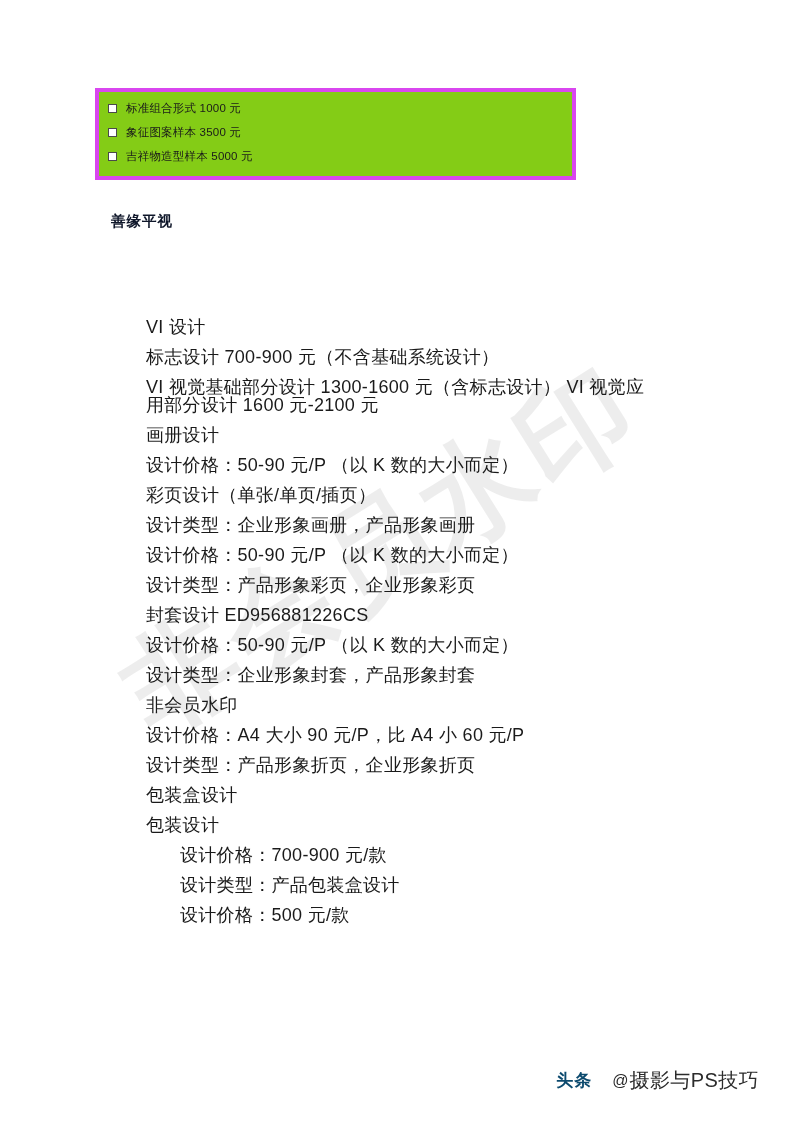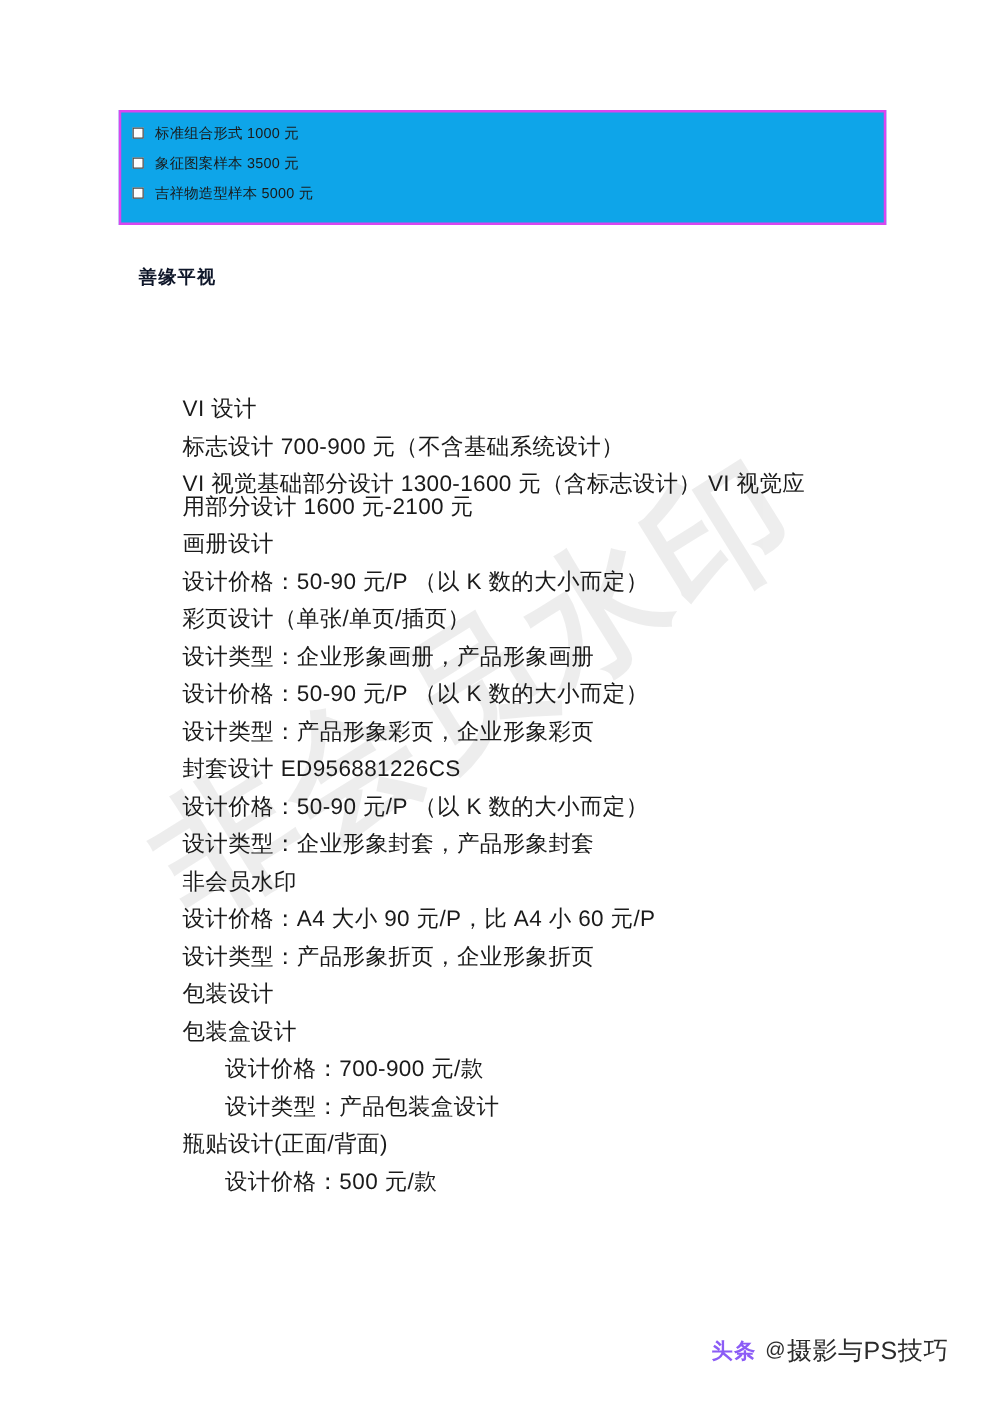--- a/index.html
+++ b/index.html
@@ -45,25 +45,25 @@
     transform: rotate(-32deg);
     white-space: nowrap;
     letter-spacing: 4px;
   }
 
   
   .checkbox-box {
     position: absolute;
     left: 95px;
     top: 88px;
-    width: 614px;
+    width: 481px;
     height: 92px;
-    border: 2px solid #d946ef;
+    border: 4px solid #d946ef;
     box-sizing: border-box;
-    background: #0ea5e9;
+    background: #84cc16;
     z-index: 2;
   }
   .cb-row {
     display: flex;
     align-items: center;
     padding-left: 9px;
     height: 20px;
     margin-top: 4px;
   }
   .cb-row:first-child { margin-top: 6px; }
@@ -121,23 +121,23 @@
     position: absolute;
     right: 34px;
     bottom: 28px;
     display: flex;
     align-items: center;
     z-index: 3;
   }
   .footer-logo {
     font-size: 17px;
     font-weight: 700;
-    color: #8b5cf6;
+    color: #0c4a6e;
     letter-spacing: 1px;
-    margin-right: 7px;
+    margin-right: 20px;
   }
   .footer-at {
     font-size: 16px;
     color: #2b2b2b;
     margin-right: 1px;
   }
   .footer-name {
     font-size: 20px;
     color: #2b2b2b;
     letter-spacing: 0.4px;
@@ -178,25 +178,24 @@
     <div class="line indent1">彩页设计（单张/单页/插页）</div>
     <div class="line indent1">设计类型：企业形象画册，产品形象画册</div>
     <div class="line indent1">设计价格：50-90 元/P （以 K 数的大小而定）</div>
     <div class="line indent1">设计类型：产品形象彩页，企业形象彩页</div>
     <div class="line indent1">封套设计  ED956881226CS</div>
     <div class="line indent1">设计价格：50-90 元/P （以 K 数的大小而定）</div>
     <div class="line indent1">设计类型：企业形象封套，产品形象封套</div>
     <div class="line indent1">非会员水印</div>
     <div class="line indent1">设计价格：A4 大小 90 元/P，比 A4 小 60 元/P</div>
     <div class="line indent1">设计类型：产品形象折页，企业形象折页</div>
+    <div class="line indent1">包装盒设计</div>
     <div class="line indent1">包装设计</div>
-    <div class="line indent1">包装盒设计</div>
     <div class="line indent2">设计价格：700-900 元/款</div>
     <div class="line indent2">设计类型：产品包装盒设计</div>
-    <div class="line indent1">瓶贴设计(正面/背面)</div>
     <div class="line indent2">设计价格：500 元/款</div>
   </div>
 
   <div class="footer">
     <span class="footer-logo">头条</span>
     <span class="footer-at">@</span>
     <span class="footer-name">摄影与PS技巧</span>
   </div>
 
 </div>

